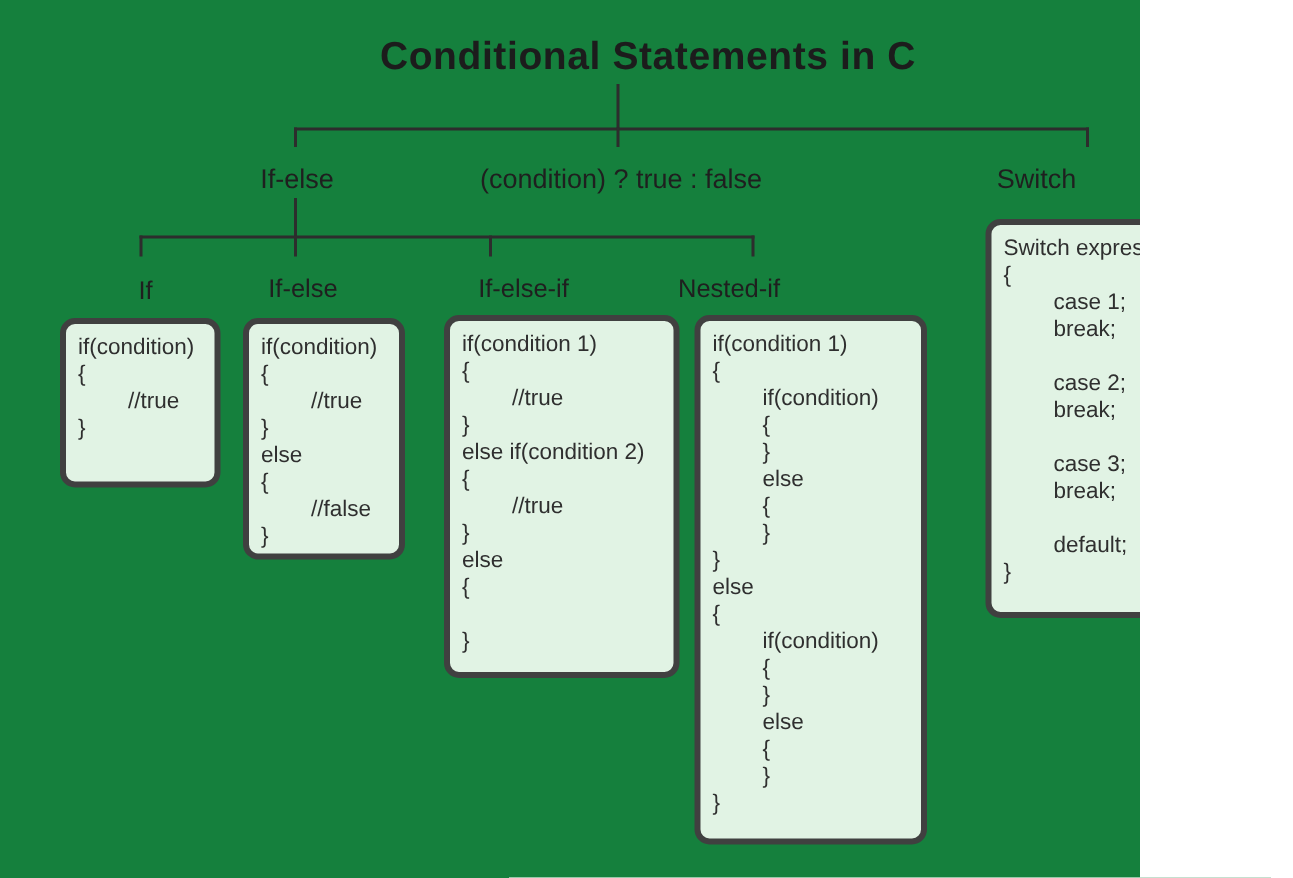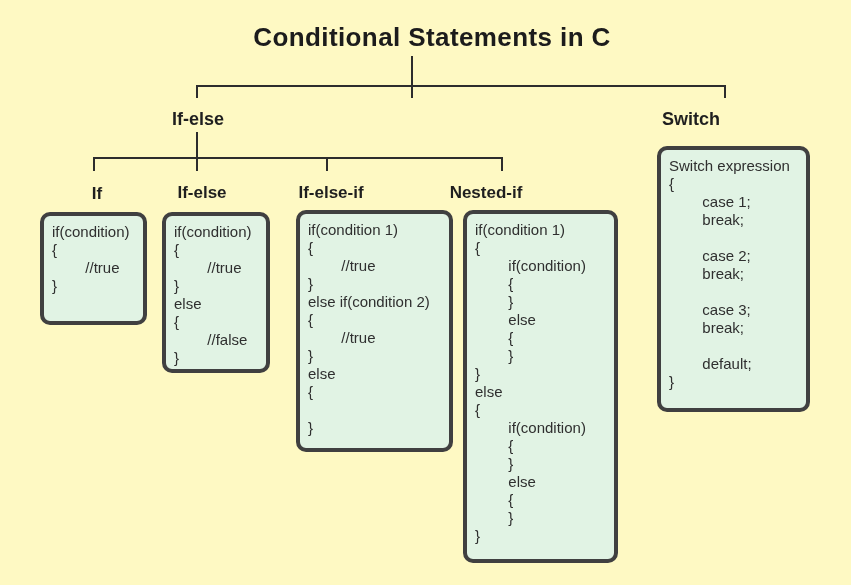--- a/index.html
+++ b/index.html
@@ -3,23 +3,23 @@
 <meta charset="utf-8">
 <style>
   html, body {
     margin: 0;
     padding: 0;
     background: #ffffff;
     font-family: "Liberation Sans", sans-serif;
   }
   .canvas {
     position: relative;
-    width: 851px;
+    width: 760px;
     height: 585px;
-    background: #fef9c3;
+    background: #15803d;
     overflow: hidden;
   }
   .title {
     position: absolute;
     left: 432px;
     top: 22px;
     transform: translateX(-50%);
     margin: 0;
     font-size: 26px;
     font-weight: bold;
@@ -29,21 +29,21 @@
   }
   .vline, .hline {
     position: absolute;
     background: #2d2d2d;
   }
   .vline { width: 2px; }
   .hline { height: 2px; }
   .branch-label {
     position: absolute;
     transform: translateX(-50%);
-    font-weight: bold;
+    font-weight: normal;
     color: #1f1f1f;
     white-space: nowrap;
   }
   .lvl1 { font-size: 18px; }
   .lvl2 { font-size: 17px; }
   .code-box {
     position: absolute;
     box-sizing: border-box;
     background: #e1f3e4;
     border: 4px solid #404040;
@@ -66,32 +66,33 @@
 
   <h1 class="title">Conditional Statements in C</h1>
 
   <div class="vline" style="left:411px; top:56px; height:30px;"></div>
   <div class="hline" style="left:196px; top:85px; width:530px;"></div>
   <div class="vline" style="left:196px; top:85px; height:13px;"></div>
   <div class="vline" style="left:411px; top:85px; height:13px;"></div>
   <div class="vline" style="left:724px; top:85px; height:13px;"></div>
 
   <div class="branch-label lvl1" style="left:198px; top:109px;">If-else</div>
+  <div class="branch-label lvl1" style="left:414px; top:109px;">(condition) ? true : false</div>
   <div class="branch-label lvl1" style="left:691px; top:109px;">Switch</div>
 
   <div class="vline" style="left:196px; top:132px; height:27px;"></div>
   <div class="hline" style="left:93px; top:157px; width:410px;"></div>
   <div class="vline" style="left:93px; top:157px; height:14px;"></div>
   <div class="vline" style="left:196px; top:157px; height:14px;"></div>
   <div class="vline" style="left:326px; top:157px; height:14px;"></div>
   <div class="vline" style="left:501px; top:157px; height:14px;"></div>
 
   <div class="branch-label lvl2" style="left:97px; top:184px;">If</div>
   <div class="branch-label lvl2" style="left:202px; top:183px;">If-else</div>
-  <div class="branch-label lvl2" style="left:331px; top:183px;">If-else-if</div>
+  <div class="branch-label lvl2" style="left:349px; top:183px;">If-else-if</div>
   <div class="branch-label lvl2" style="left:486px; top:183px;">Nested-if</div>
 
   <div class="code-box" style="left:40px; top:212px; width:107px; height:113px;">
     <div class="code">if(condition)
 {
         //true
 }</div>
   </div>
 
   <div class="code-box" style="left:162px; top:212px; width:108px; height:161px;">

